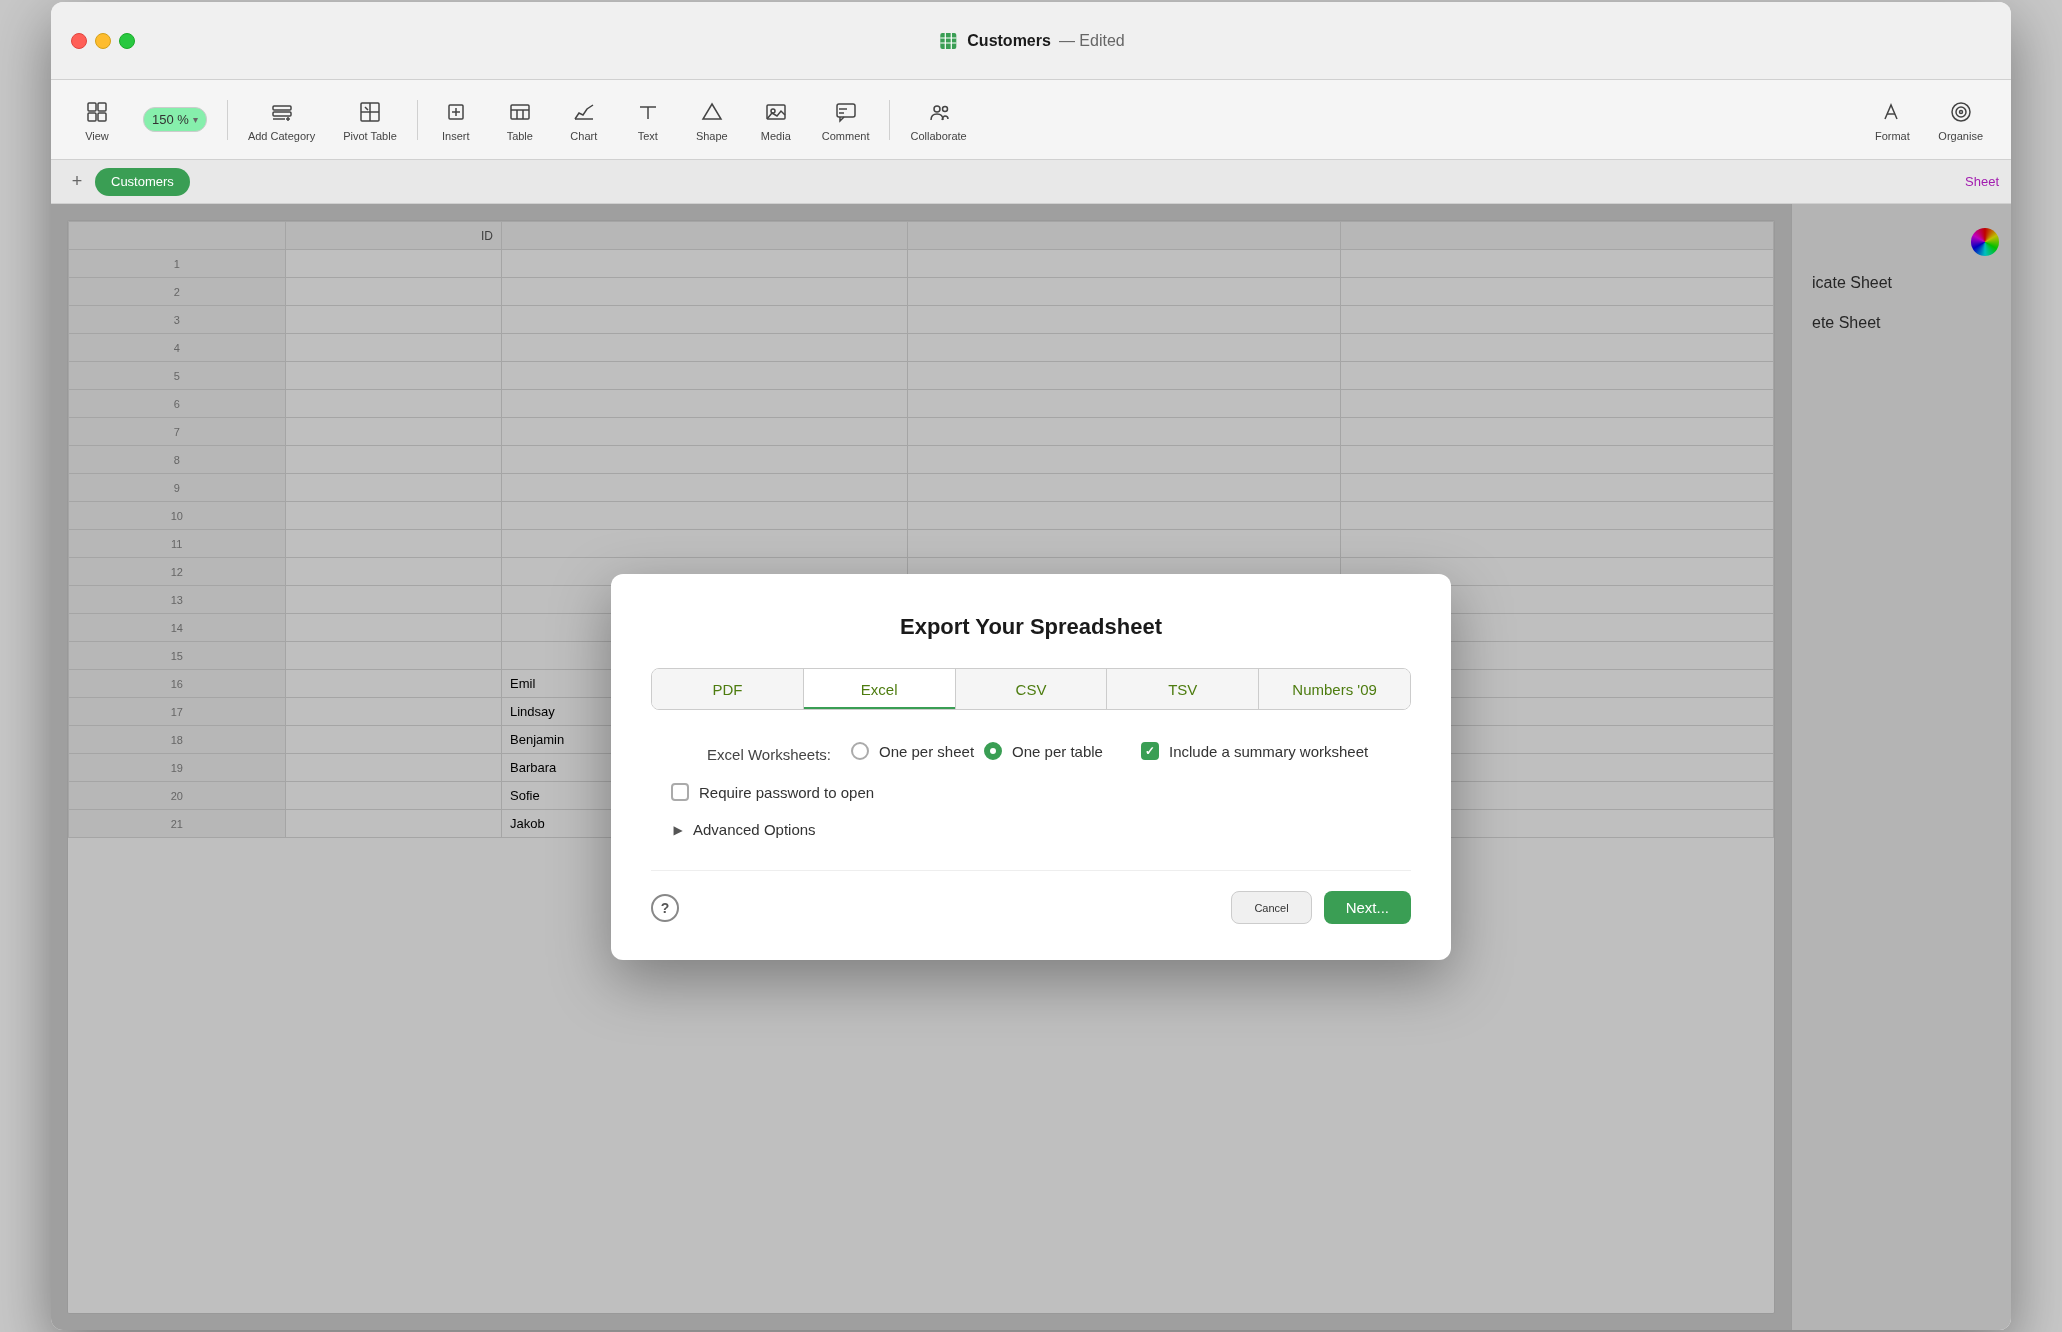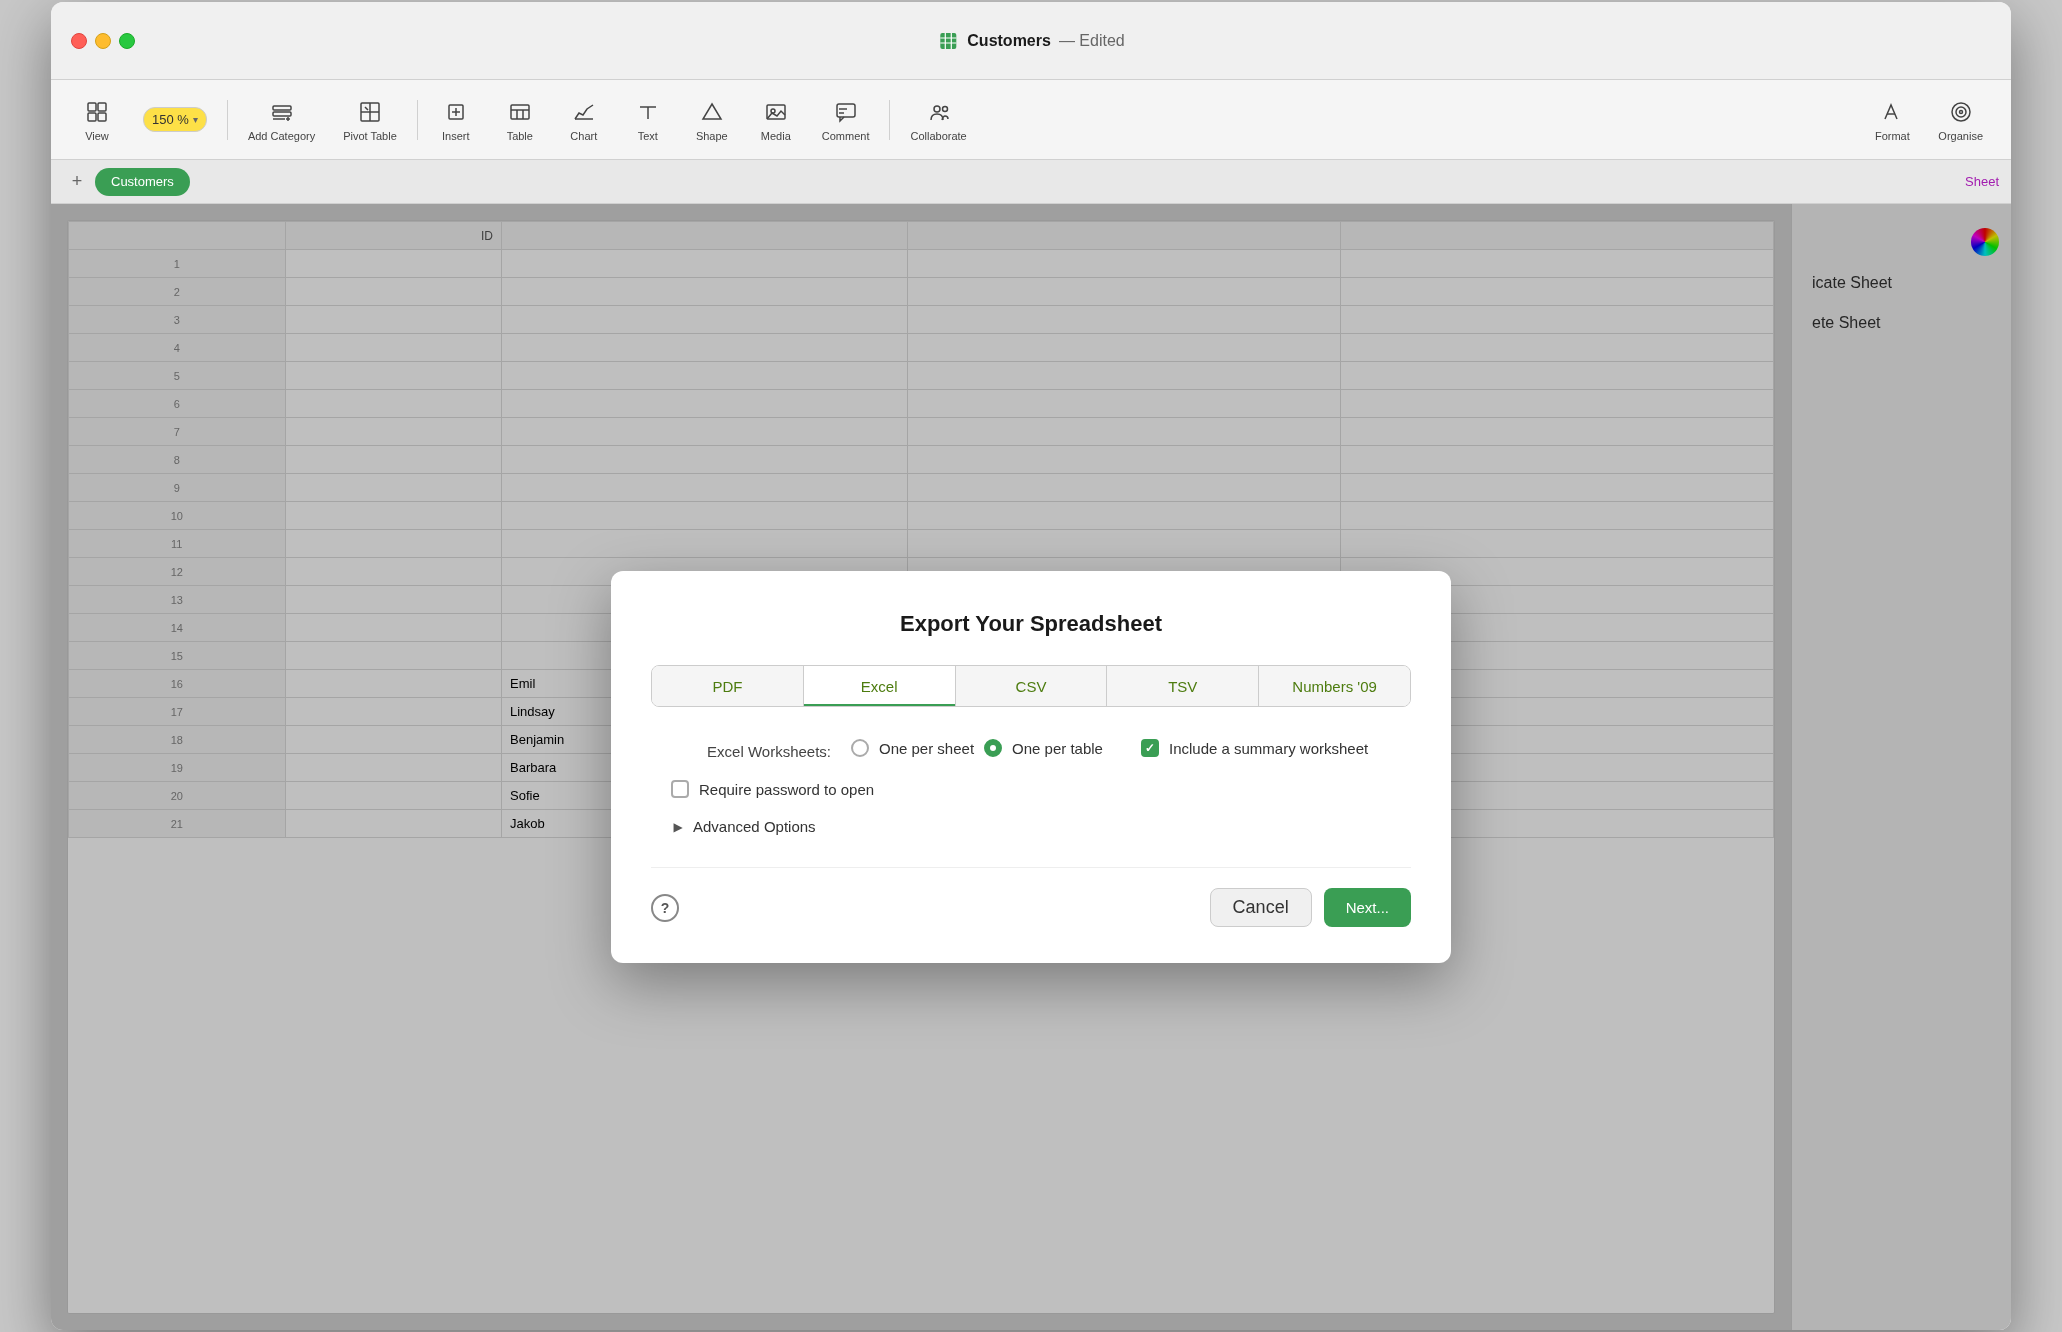--- a/index.html
+++ b/index.html
@@ -129,21 +129,21 @@
       height: 40px;
       background: #d0d0d0;
       margin: 0 4px;
     }
 
     .zoom-btn {
       display: flex;
       align-items: center;
       gap: 4px;
       padding: 4px 8px;
-      background: #fde047;
+      background: #86efac;
       border: 1px solid #ccc;
       border-radius: 12px;
       cursor: pointer;
       font-size: 13px;
       color: #333;
     }
 
     
     .tab-bar {
       height: 44px;
@@ -456,21 +456,21 @@
     .footer-actions {
       display: flex;
       gap: 12px;
     }
 
     .btn-cancel {
       padding: 8px 22px;
       background: #f0f0f0;
       border: 1px solid #ccc;
       border-radius: 8px;
-      font-size: 18px;
+      font-size: 11px;
       color: #333;
       cursor: pointer;
     }
 
     .btn-next {
       padding: 8px 22px;
       background: #3a9e54;
       border: none;
       border-radius: 8px;
       font-size: 15px;

